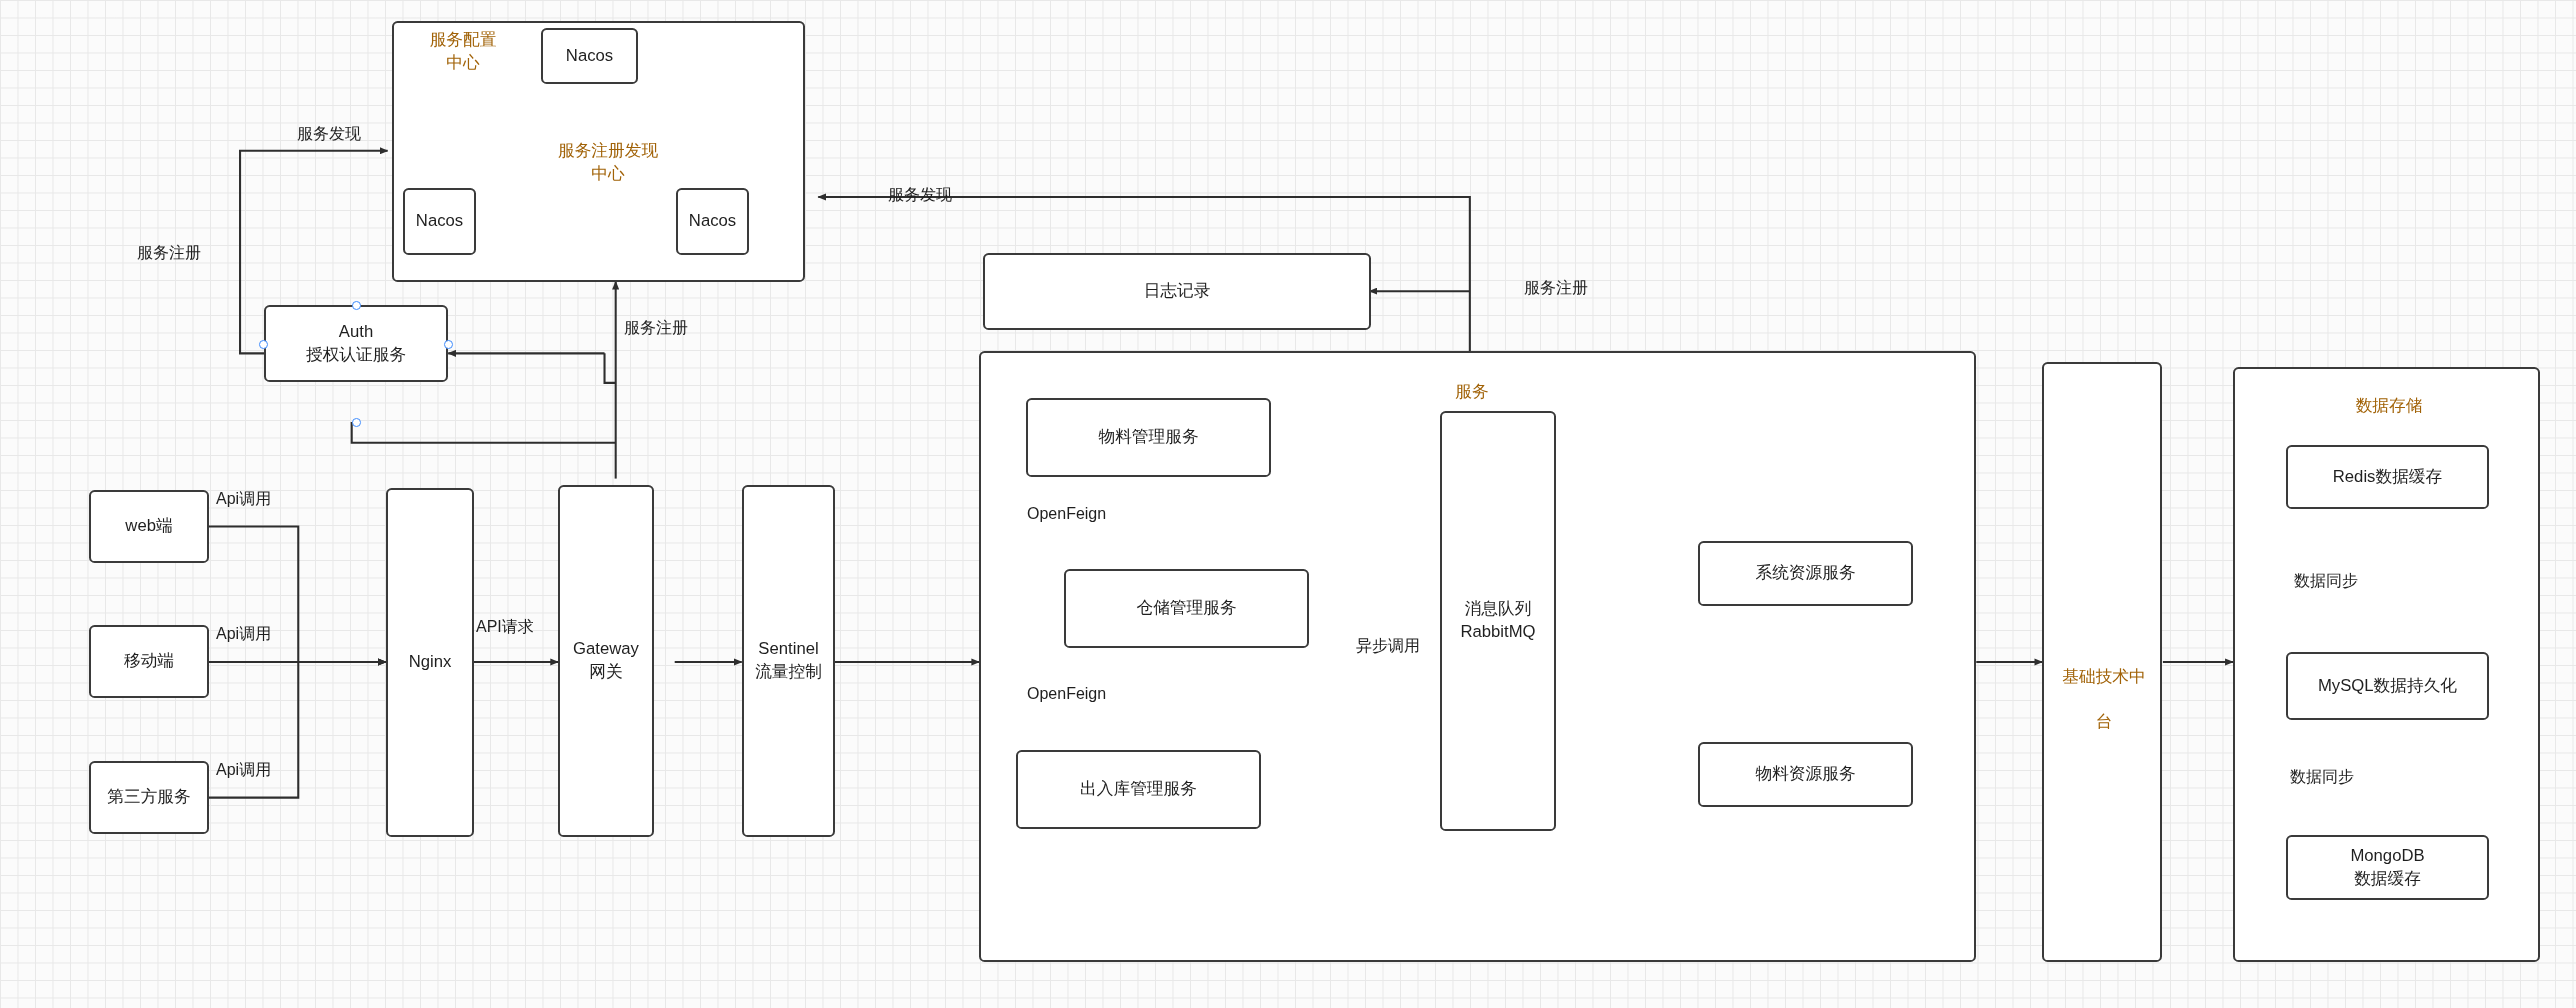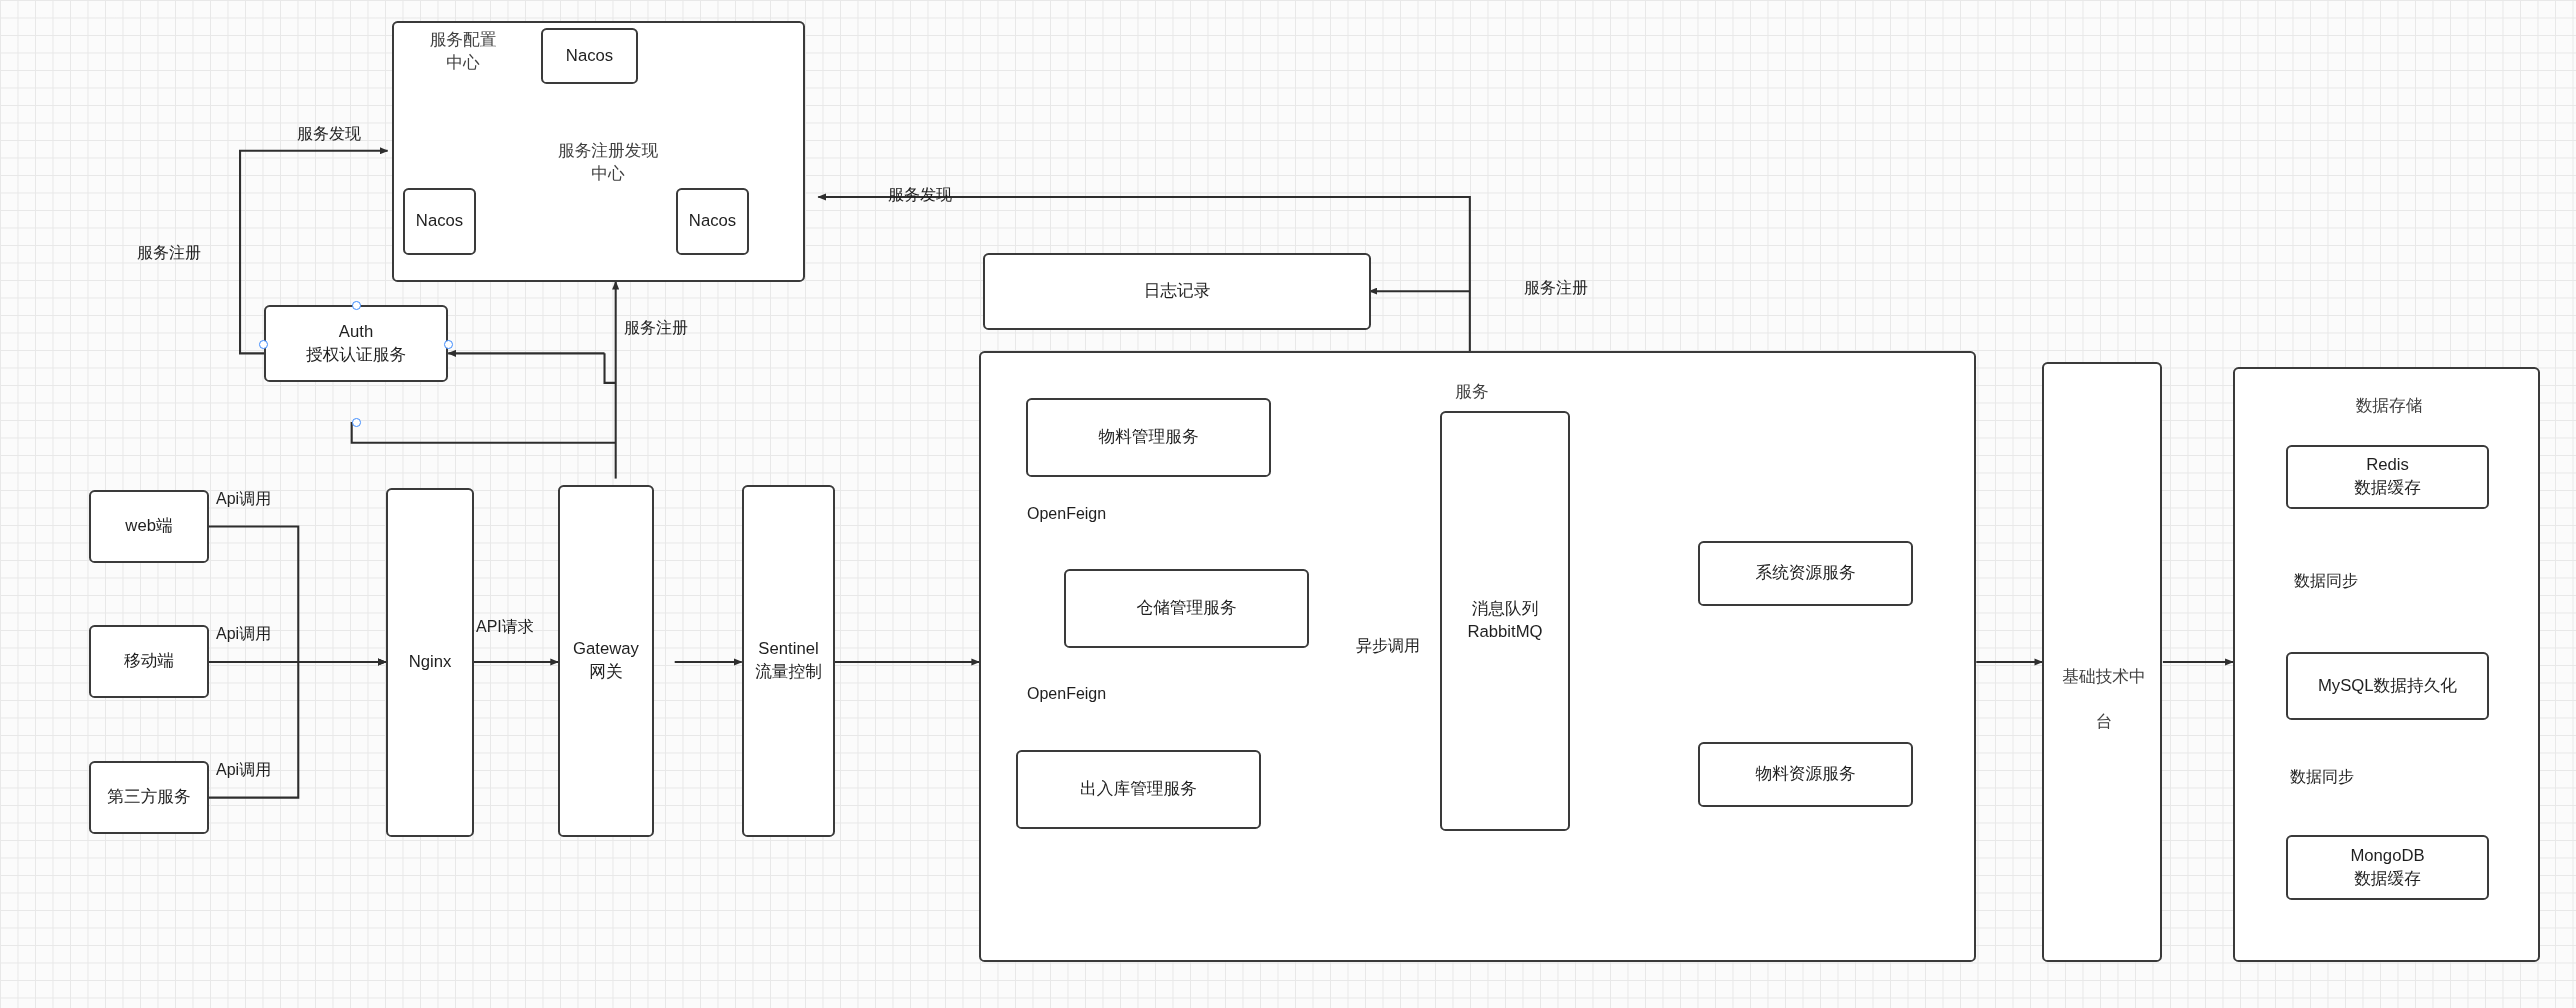--- a/index.html
+++ b/index.html
@@ -35,21 +35,21 @@
   .container-node{
     position:absolute;
     background:#ffffff;
     border:2px solid #3a3a3a;
     border-radius:5.6px;
     box-sizing:border-box;
     z-index:1;
   }
   .grp-title{
     position:absolute;
-    font-size:16.7px;color:#404040;
+    font-size:16.7px;color:#a16207;
     text-align:center;line-height:1.35;
     z-index:4;white-space:pre-line;
   }
   .edge-label{
     position:absolute;
     font-size:16px;color:#1f1f1f;
     white-space:nowrap;
     z-index:5;
     background:transparent;
   }
@@ -182,34 +182,34 @@
   <span class="lbl2">Sentinel</span>
   <span class="lbl2">流量控制</span>
 </div>
 
 <div class="node" style="left:983px;top:253px;width:388px;height:77px;">日志记录</div>
 
 <div class="node" style="left:1026px;top:398px;width:245px;height:79px;">物料管理服务</div>
 <div class="node" style="left:1064px;top:569px;width:245px;height:79px;">仓储管理服务</div>
 <div class="node" style="left:1016px;top:750px;width:245px;height:79px;">出入库管理服务</div>
 
-<div class="node" style="left:1440px;top:411px;width:130px;height:420px;flex-direction:column;">
+<div class="node" style="left:1440px;top:411px;width:116px;height:420px;flex-direction:column;">
   <span class="lbl2">消息队列</span>
   <span class="lbl2">RabbitMQ</span>
 </div>
 
 <div class="node" style="left:1698px;top:541px;width:215px;height:65px;">系统资源服务</div>
 <div class="node" style="left:1698px;top:742px;width:215px;height:65px;">物料资源服务</div>
 
 <div class="grp-title" style="left:2050px;top:643px;width:108px;">
   <span>基础技术中</span><br>
   <span>台</span>
 </div>
 
-<div class="node" style="left:2286px;top:445px;width:203px;height:64px;flex-direction:column;">
+<div class="node" style="left:2286px;top:445px;width:203px;height:64px;flex-direction:row;">
   <span class="lbl2">Redis</span>
   <span class="lbl2">数据缓存</span>
 </div>
 
 <div class="node" style="left:2286px;top:652px;width:203px;height:68px;flex-direction:row;">
   <span class="lbl2">MySQL</span>
   <span class="lbl2">数据持久化</span>
 </div>
 
 <div class="node" style="left:2286px;top:835px;width:203px;height:65px;flex-direction:column;">

